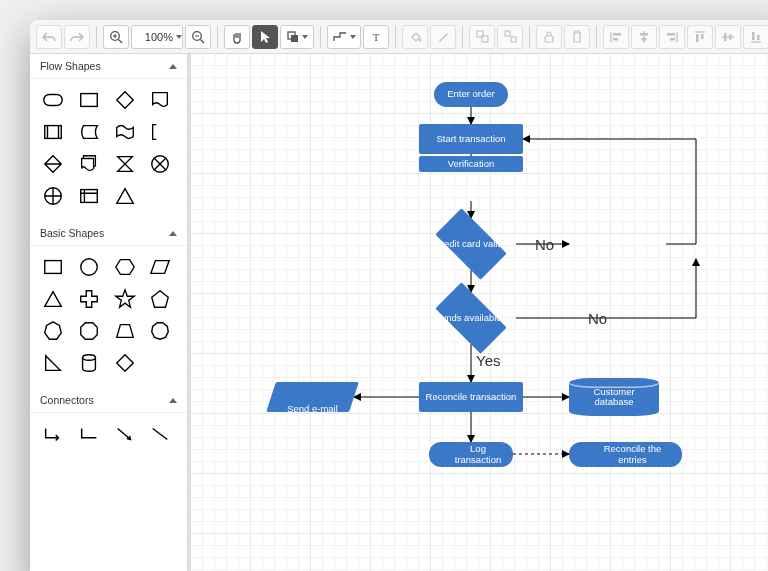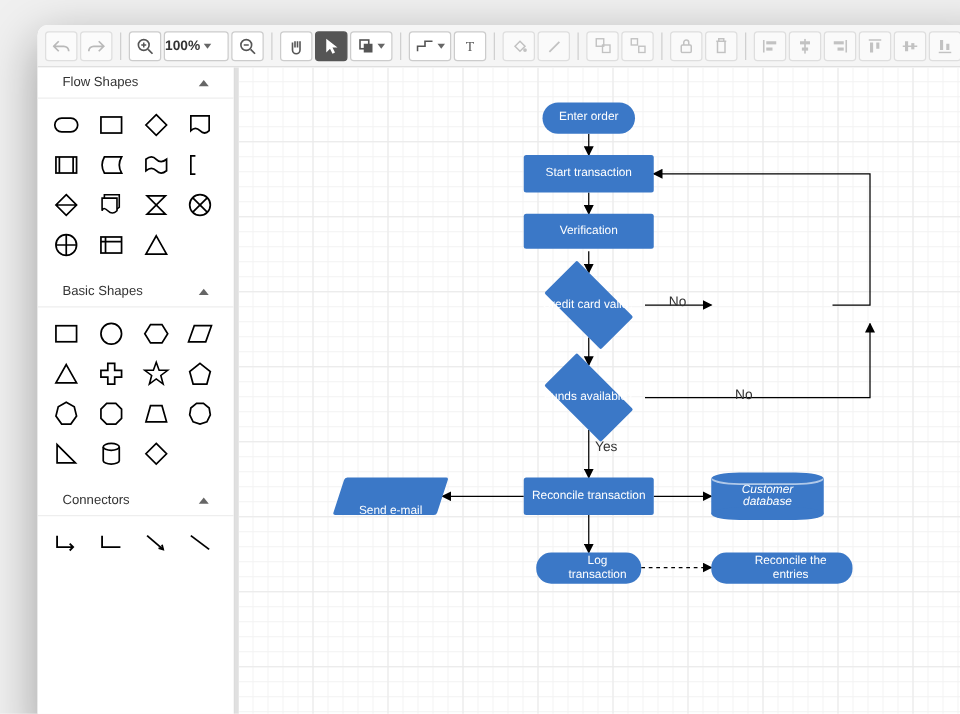--- a/index.html
+++ b/index.html
@@ -4,26 +4,26 @@
 <style>
   * { box-sizing: border-box; margin: 0; padding: 0; }
   body { font-family: Arial, Helvetica, sans-serif; font-size: 10px; background: #f0f0f0; color: #333; }
   .app { width: 768px; height: 571px; margin: 0; background: #fff; border-radius: 8px; display: flex; flex-direction: column; overflow: hidden; box-shadow: 0 12px 40px rgba(0,0,0,.35); position: relative; left: 30px; top: 20px; }
   
   .toolbar { height: 34px; background: #f5f5f5; border-bottom: 1px solid #d8d8d8; display: flex; align-items: center; gap: 2px; padding: 0 6px; }
   .tbtn { width: 26px; height: 24px; border: 1px solid #ccc; border-radius: 3px; background: #fff; display: flex; align-items: center; justify-content: center; cursor: pointer; color: #555; }
   .tbtn.dis { opacity: .55; cursor: default; }
   .tbtn.sel { background: #555; border-color: #555; color: #fff; }
   .tsep { width: 1px; height: 22px; background: #d0d0d0; margin: 0 4px; }
-  .zoom { height: 24px; width: 52px; border: 1px solid #ccc; border-radius: 3px; background: #fff; display: flex; align-items: center; justify-content: flex-start; gap: 3px; font-size: 11px; cursor: pointer; font-weight: bold; }
+  .zoom { height: 24px; width: 52px; border: 1px solid #ccc; border-radius: 3px; background: #fff; display: flex; align-items: center; justify-content: flex-end; gap: 3px; font-size: 11px; cursor: pointer; }
   .carv { width:0;height:0;border-left:3px solid transparent;border-right:3px solid transparent;border-top:4px solid #666; display:inline-block; }
   
   .body { flex: 1; display: flex; min-height: 0; }
   .sidebar { width: 158px; background: #fff; border-right: 1px solid #dcdcdc; overflow-y: auto; }
-  .sechead { display:flex;align-items:center;justify-content:space-between;padding:6px 20px;font-size:10.5px;font-weight:500;color:#333;cursor:pointer;border-bottom:1px solid #eee; }
+  .sechead { display:flex;align-items:center;justify-content:space-between;padding:6px 10px;font-size:10.5px;font-weight:500;color:#333;cursor:pointer;border-bottom:1px solid #eee; }
   .chev { width:0;height:0;border-left:4px solid transparent;border-right:4px solid transparent;border-bottom:5px solid #666; }
   .grid4 { display:grid; grid-template-columns: repeat(4, 1fr); gap: 6px; padding: 8px 10px 12px; }
   .shape { width:26px;height:26px;display:flex;align-items:center;justify-content:center;cursor:pointer;}
   .shape svg { width:22px; height:22px; }
   .canvas-wrap { flex:1; position:relative; overflow:hidden; background:#fff; border-left:3px solid #e0e0e0;}
   .canvas-grid { position:absolute; inset:0;
     background-image: linear-gradient(#e9e9e9 1px, transparent 1px), linear-gradient(90deg, #e9e9e9 1px, transparent 1px), linear-gradient(#f2f2f2 1px, transparent 1px), linear-gradient(90deg,#f2f2f2 1px, transparent 1px);
     background-size: 60px 60px, 60px 60px, 12px 12px, 12px 12px;
     background-position: -1px -1px;
   }
@@ -31,26 +31,26 @@
   .node { position:absolute; background:#3b78c7; color:#fff; font-size:9.5px; display:flex; align-items:center; justify-content:center; text-align:center; padding:2px 6px; line-height:1.1; }
   .node.rect { border-radius:2px; }
   .node.pill { border-radius:999px; }
   .node.round { border-radius:12px;padding-left:20px; }
   .node.diamond { background:transparent;align-items:center; }
   .node.diamond .dbg { position:absolute; inset:0; background:#3b78c7; transform:rotate(45deg) scale(.71); border-radius:2px;}
   .node.diamond span { position:relative; z-index:1; }
   .node.parall { background:transparent; }
   .node.parall .pbg { position:absolute; inset:0; background:#3b78c7; transform: skewX(-18deg); border-radius:2px;}
   .node.parall span { position:relative; z-index:1;margin-top:24px; }
-  .node.cyl { background:transparent;font-style:italic; }
+  .node.cyl { background:transparent; }
   .node.cyl .cmid { position:absolute; left:0;right:0;top:5px;bottom:5px;background:#3b78c7; }
   .node.cyl .ctop { position:absolute; left:0;right:0;top:0;height:10px;background:#3b78c7;border-radius:50%/100%; box-shadow: inset 0 -1.5px 0 rgba(255,255,255,.6);}
   .node.cyl .cbot { position:absolute; left:0;right:0;bottom:0;height:10px;background:#3b78c7;border-radius:50%/100%;}
   .node.cyl span { position:relative; z-index:1;}
-  .lbl { position:absolute; background:transparent; color:#333; font-size:11px; padding:0 2px;text-align:right;}
+  .lbl { position:absolute; background:transparent; color:#333; font-size:15px; padding:0 2px;text-align:right;}
   svg.edges { position:absolute; inset:0; width:100%; height:100%; }
 </style>
 </head>
 <body>
 
 <div class="app">
 
   <div class="toolbar">
     <div class="tbtn dis">
         <svg width="14" height="12" viewBox="0 0 14 12">
@@ -430,21 +430,21 @@
 
           <line x1="322" y1="400" x2="378" y2="400" stroke="#000" stroke-width="1" stroke-dasharray="3 3" marker-end="url(#ah)"></line>
         </svg>
 
         <div class="node pill" style="left:243px;top:28px;width:74px;height:25px">
             <span>Enter order</span>
           </div>
         <div class="node rect" style="left:228px;top:70px;width:104px;height:30px">
             <span>Start transaction</span>
           </div>
-        <div class="node rect" style="left:228px;top:117px;width:104px;height:28px">
+        <div class="node rect" style="left:228px;top:102px;width:104px;height:16px">
             <span>Verification</span>
           </div>
         <div class="node diamond" style="left:235px;top:164px;width:90px;height:52px">
             <div class="dbg"></div>
             <span>Credit card valid?</span>
           </div>
         <div class="node diamond" style="left:235px;top:238px;width:90px;height:52px">
             <div class="dbg"></div>
             <span>Funds available?</span>
           </div>

